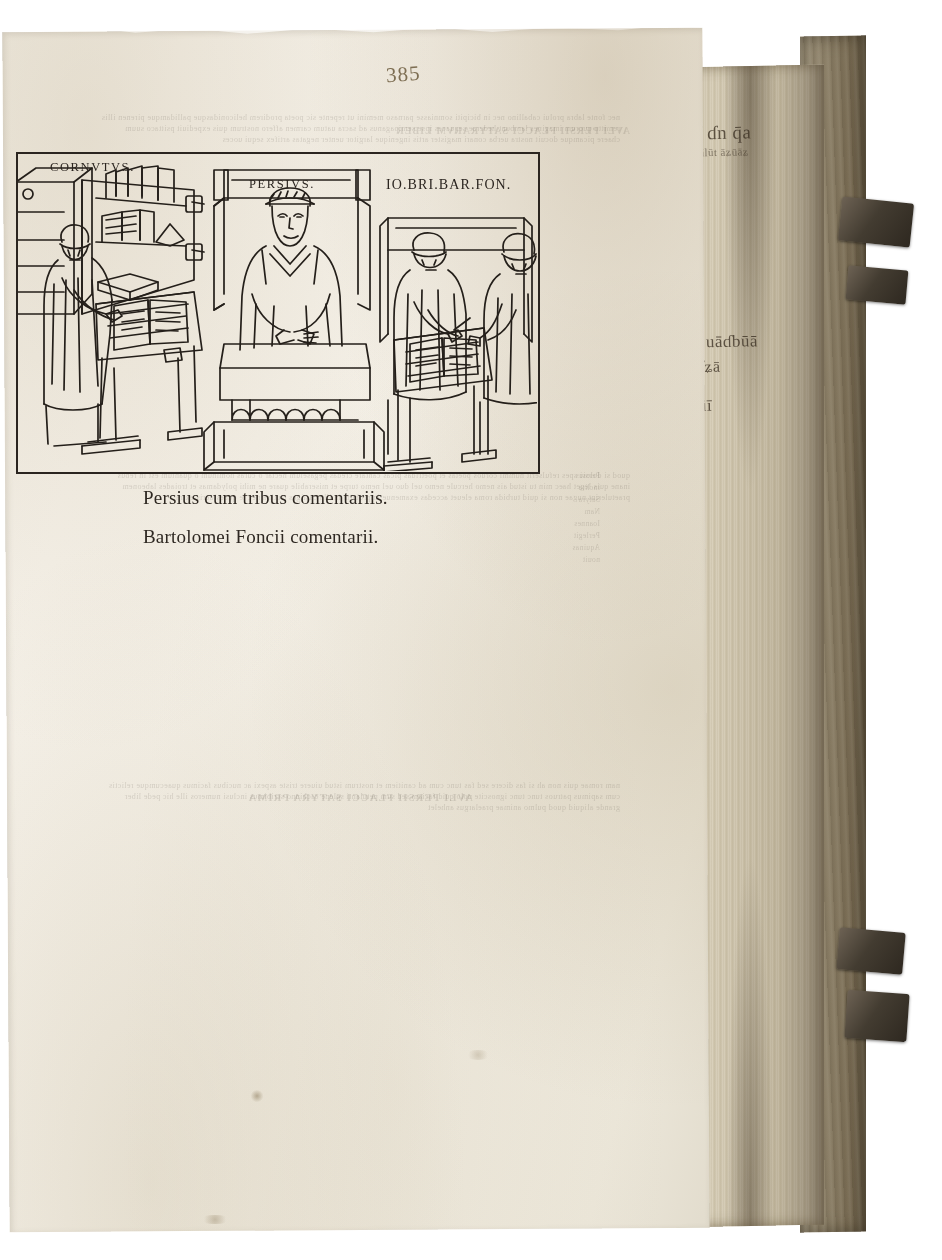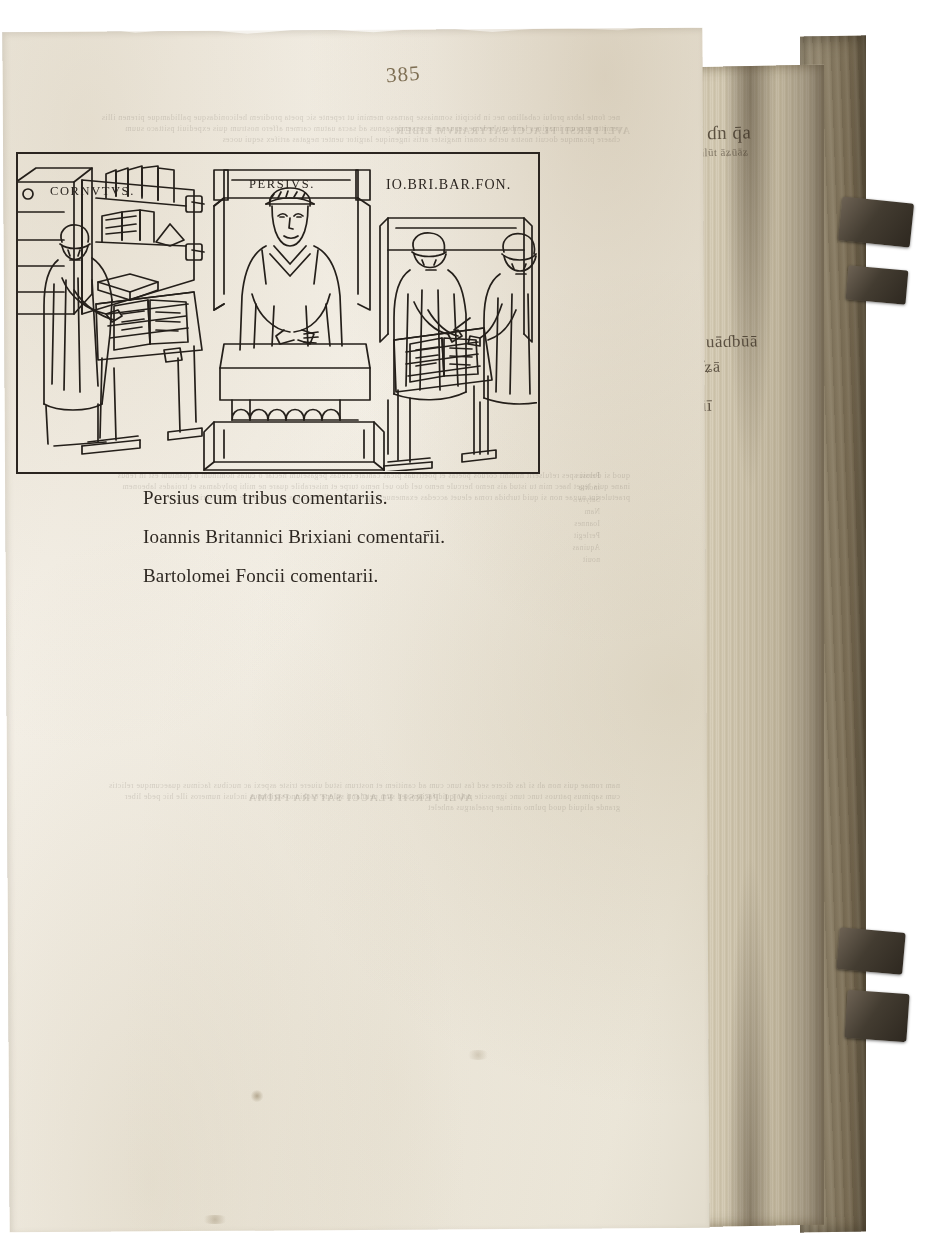--- a/index.html
+++ b/index.html
@@ -114,21 +114,21 @@
   .woodcut svg { display: block; }
 
   .wc-label {
     position: absolute;
     font-family: "Liberation Serif", serif;
     font-size: 12.5px;
     letter-spacing: 1.6px;
     color: #2b2520;
     white-space: nowrap;
   }
-  #wc-label-0 { left: 50px;  top: 184px; }
+  #wc-label-0 { left: 50px;  top: 160px; }
   #wc-label-1 { left: 249px; top: 177px; }
   #wc-label-2 { left: 386px; top: 177px; font-size: 14px; letter-spacing: 1.1px;}
 
   
   .title-block {
     position: absolute;
     left: 143px;
     top: 487px;
     width: 420px;
   }
@@ -455,21 +455,20 @@
       </g>
     </svg>
   </div>
 
   <div class="wc-label" id="wc-label-0">CORNVTVS.</div>
   <div class="wc-label" id="wc-label-1">PERSIVS.</div>
   <div class="wc-label" id="wc-label-2">IO.BRI.BAR.FON.</div>
 
   <div class="title-block">
     <div class="title-line">Persius cum tribus comentariis.</div>
-    <div class="title-line">Ioannis Britannici Brixiani comentar̄ii.</div>
     <div class="title-line">Bartolomei Foncii comentarii.</div>
   </div>
 
   <div class="stain" id="stain-1"></div>
   <div class="stain" id="stain-2"></div>
   <div class="stain" id="stain-3"></div>
 
   <div class="outer-white-bottom"></div>
 </div>
 

